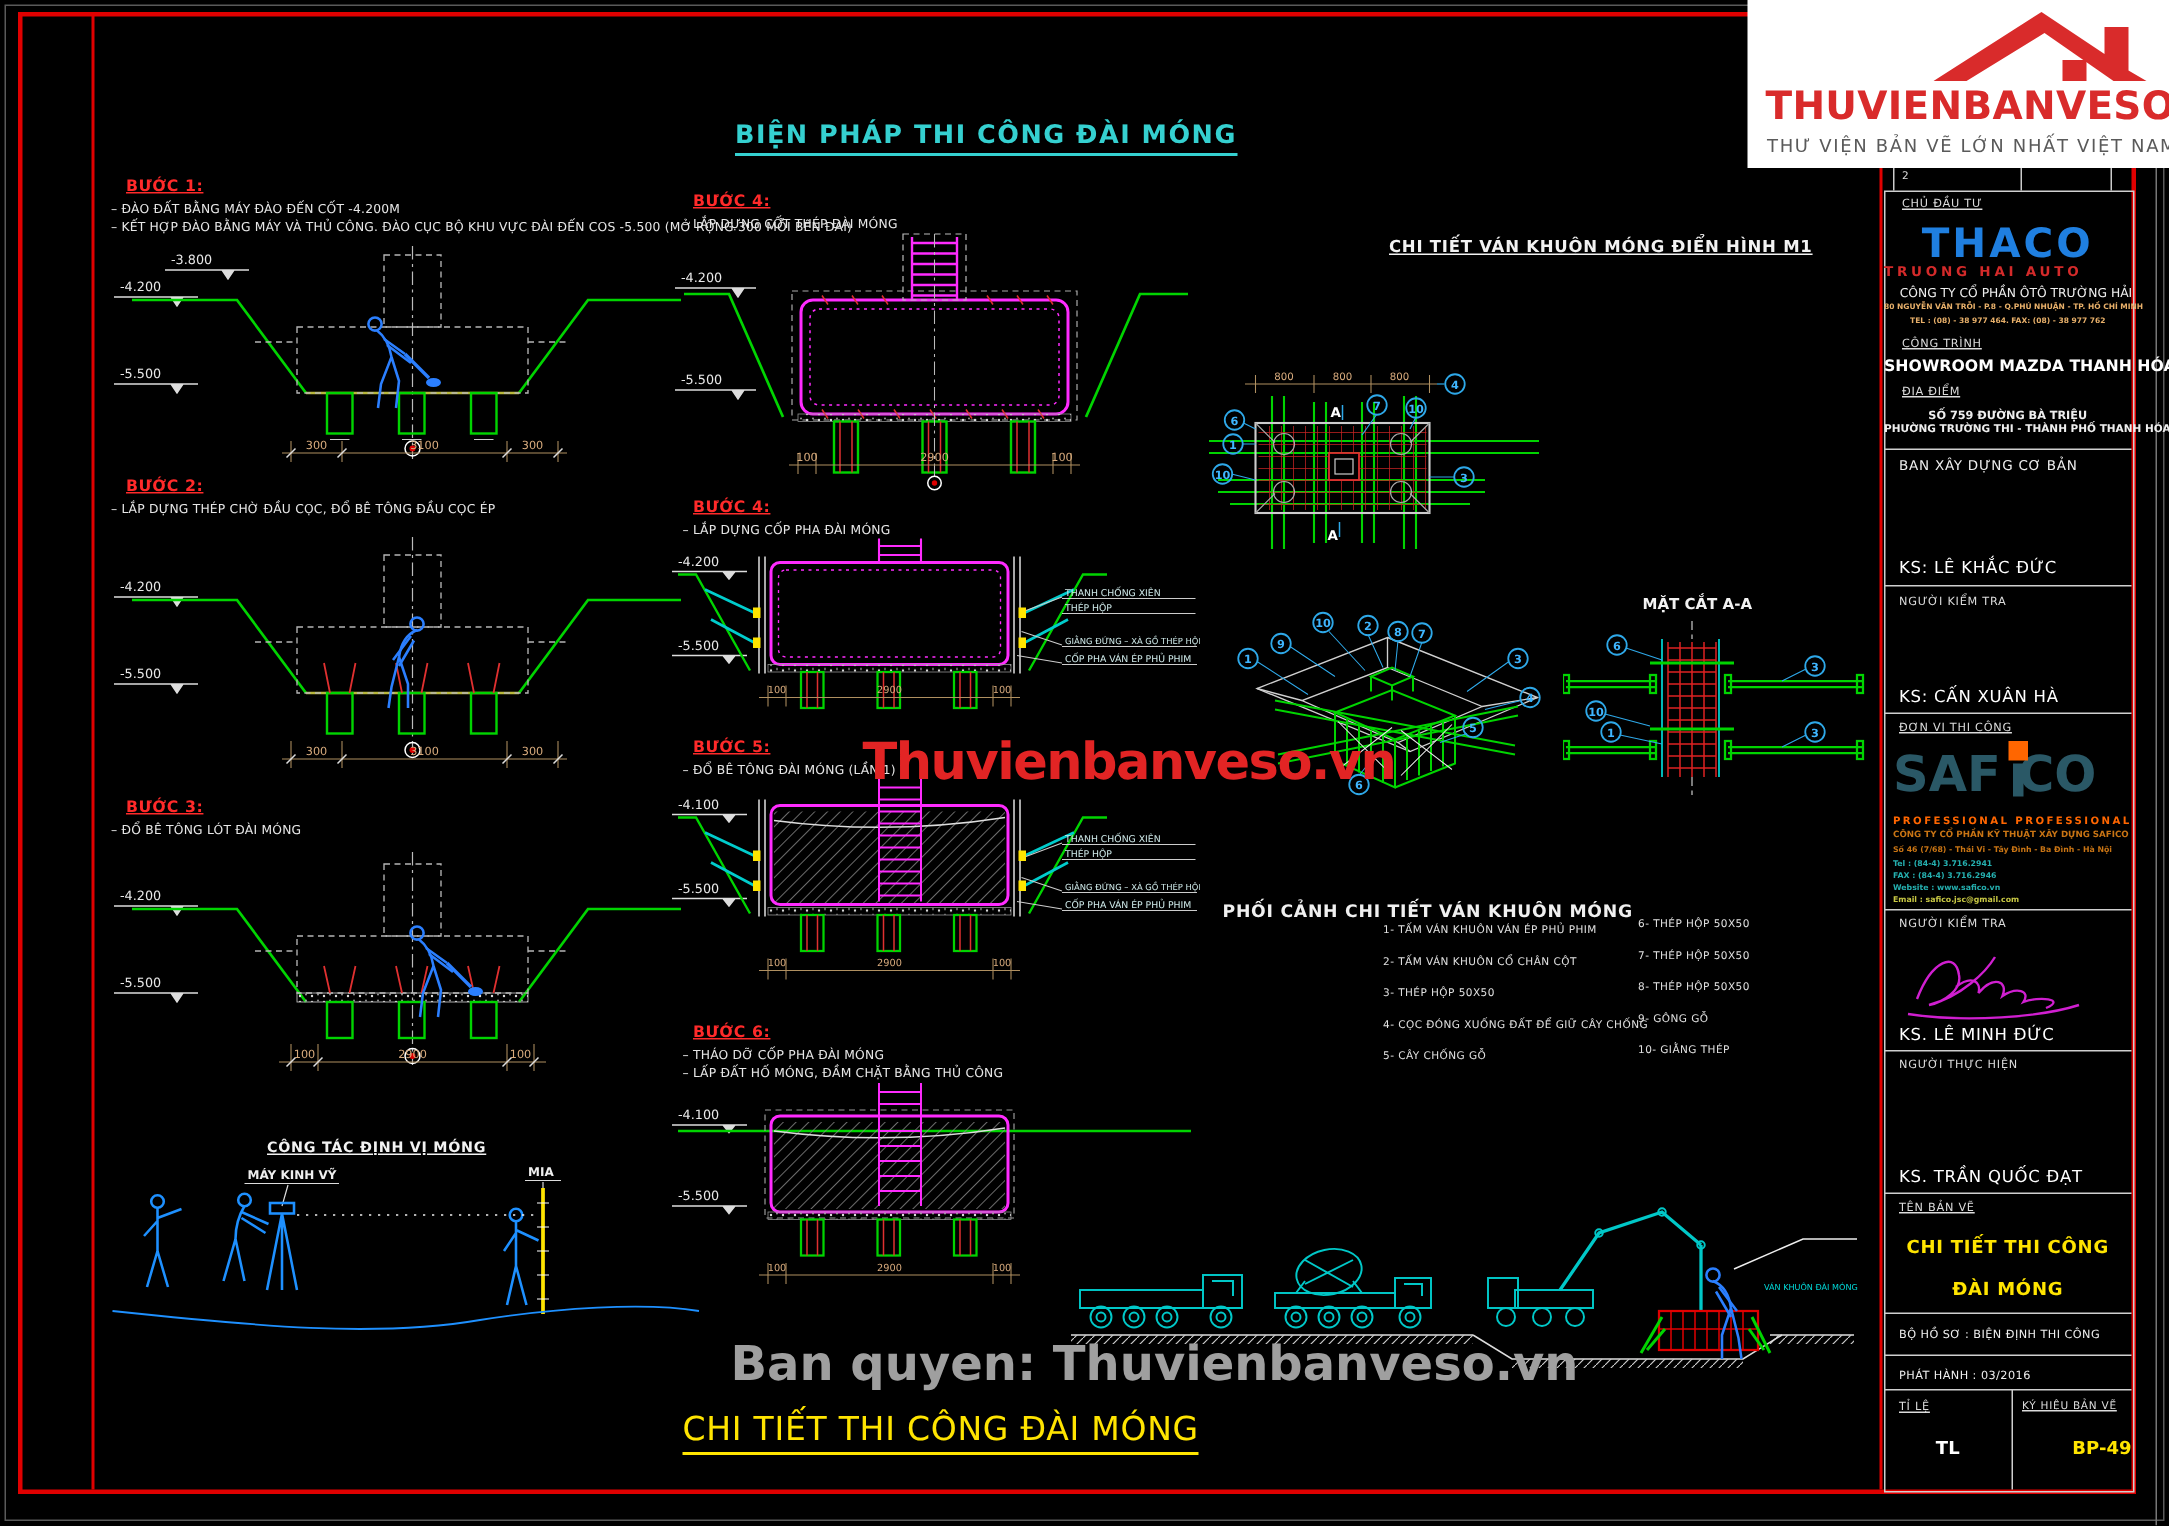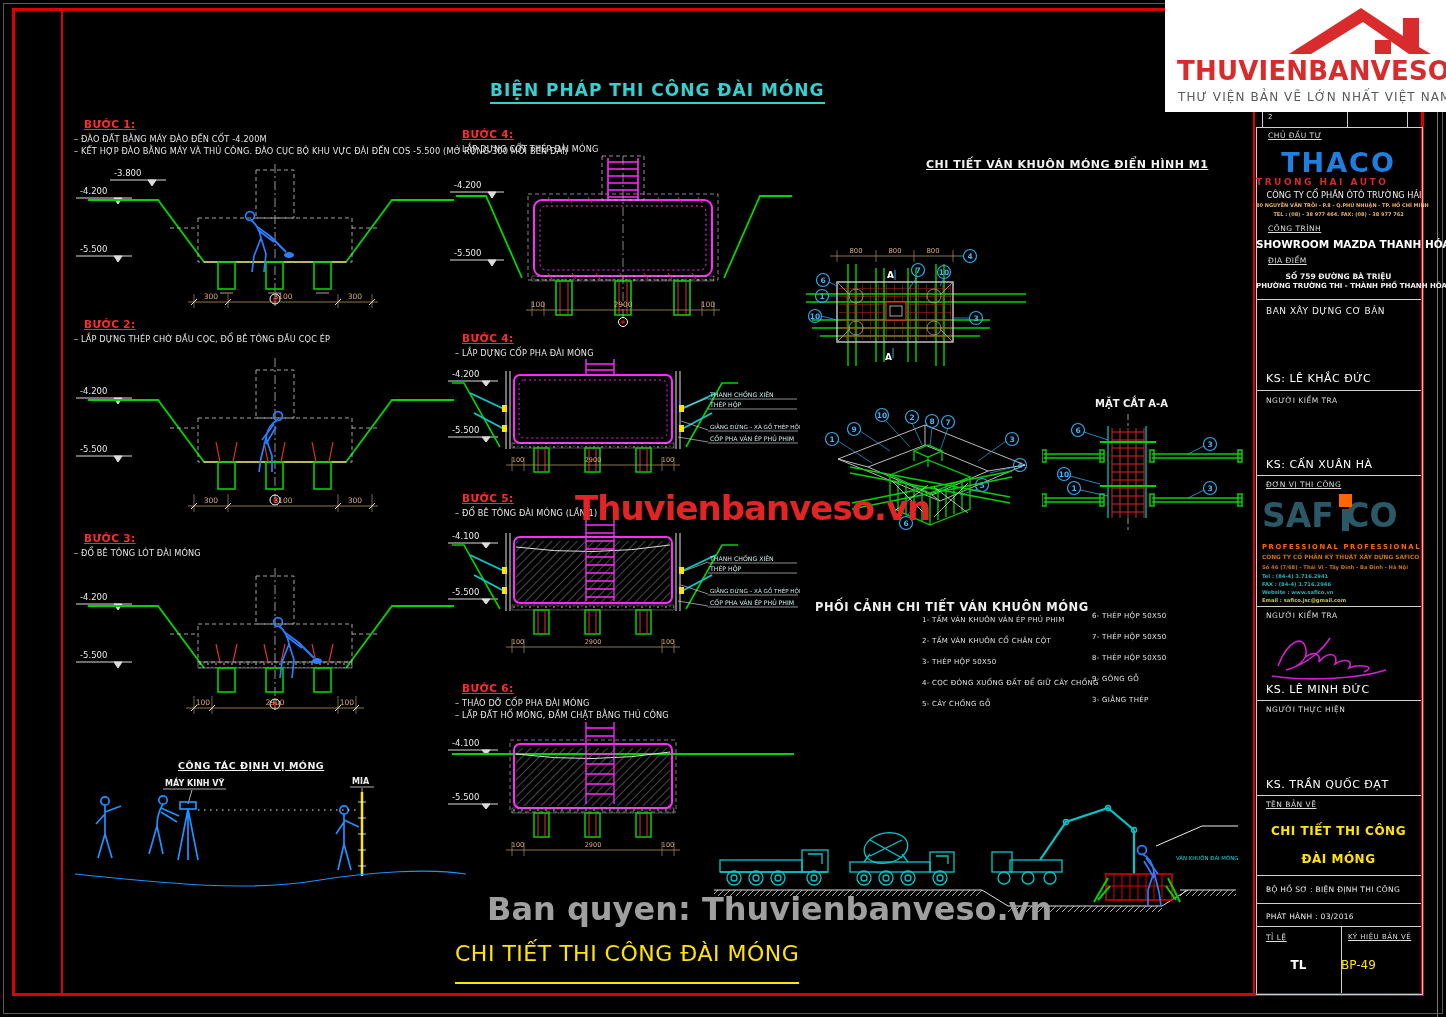--- a/index.html
+++ b/index.html
@@ -16,21 +16,21 @@
   .elev{fill:#e9e9e9;font-size:8.5px;}
   .dim{fill:#d8ab7d;font-size:7.5px;text-anchor:middle;}
   .callout{fill:#cfeaea;font-size:6.2px;}
   .bub{stroke:#2ea8e8;fill:none;stroke-width:1.2;}
   .bubt{fill:#3fb6ff;font-size:7.5px;font-weight:bold;text-anchor:middle;}
   .tb-label{color:#dcdcdc;font-size:7.5px;text-decoration:underline;letter-spacing:.5px;white-space:nowrap;}
   .tb-name{color:#fff;font-size:11px;letter-spacing:.5px;white-space:nowrap;}
   .tb-div{position:absolute;left:1256px;width:165px;height:1px;background:#cfcfcf;}
   .wm-red{color:#e22424;font-weight:800;font-size:34px;letter-spacing:-1px;white-space:nowrap;}
   .wm-gray{color:#9f9f9f;font-weight:800;font-size:32px;letter-spacing:0px;white-space:nowrap;}
-  .ylw-title{color:#ffe400;font-size:22px;letter-spacing:.5px;border-bottom:2px solid #ffe400;padding-bottom:16px;white-space:nowrap;}
+  .ylw-title{color:#ffe400;font-size:22px;letter-spacing:.5px;border-bottom:2px solid #ffe400;padding-bottom:2px;white-space:nowrap;}
 </style>
 </head>
 <body>
 
 <svg width="0" height="0" style="position:absolute">
   <defs>
     <pattern id="hatch" width="6" height="6" patternUnits="userSpaceOnUse" patternTransform="rotate(45)">
       <line x1="0" y1="0" x2="0" y2="6" stroke="#8f8f8f" stroke-width="1"></line>
     </pattern>
     <pattern id="redgrid" width="8" height="8" patternUnits="userSpaceOnUse">
@@ -570,21 +570,21 @@
   <div>2- TẤM VÁN KHUÔN CỔ CHÂN CỘT</div>
   <div>3- THÉP HỘP 50X50</div>
   <div>4- CỌC ĐÓNG XUỐNG ĐẤT ĐỂ GIỮ CÂY CHỐNG</div>
   <div>5- CÂY CHỐNG GỖ</div>
 </div>
 <div class="abs" style="left:1092px;top:606px;line-height:21px;font-size:7px;color:#e0e0e0;letter-spacing:.3px">
   <div>6- THÉP HỘP 50X50</div>
   <div>7- THÉP HỘP 50X50</div>
   <div>8- THÉP HỘP 50X50</div>
   <div>9- GÔNG GỖ</div>
-  <div>3- GIẰNG THÉP</div>
+  <div>10- GIẰNG THÉP</div>
 </div>
 
 <svg class="abs" style="left:710px;top:790px" width="530" height="132" viewBox="0 0 530 132">
   <g>
     <path d="M4,100 H272 M470,100 H526" stroke="#ddd" stroke-width="1"></path>
     <rect x="4" y="100" width="268" height="6" fill="url(#ghatch)"></rect>
     <rect x="470" y="100" width="56" height="6" fill="url(#ghatch)"></rect>
     <path d="M272,100 L298,116 H452 L478,100" stroke="#ddd" stroke-width="1" fill="none"></path>
     <rect x="298" y="116" width="154" height="6" fill="url(#ghatch)"></rect>
   </g>
@@ -706,13 +706,13 @@
 <div class="abs" style="left:1256px;top:852px;width:165px;text-align:center;font-size:12px;font-weight:bold;color:#ffe400;letter-spacing:.5px">ĐÀI MÓNG</div>
 <div class="tb-div" style="top:875px"></div>
 <div class="abs" style="left:1266px;top:885px;font-size:7.5px;color:#eee;letter-spacing:.3px;white-space:nowrap">BỘ HỒ SƠ :   BIỆN ĐỊNH THI CÔNG</div>
 <div class="tb-div" style="top:903px"></div>
 <div class="abs" style="left:1266px;top:912px;font-size:7.5px;color:#eee;letter-spacing:.3px">PHÁT HÀNH : 03/2016</div>
 <div class="tb-div" style="top:926px"></div>
 <div class="abs" style="left:1341px;top:926px;width:1px;height:67px;background:#cfcfcf"></div>
 <div class="abs tb-label" style="left:1266px;top:933px">TỈ LỆ</div>
 <div class="abs" style="left:1256px;top:958px;width:85px;text-align:center;font-size:12px;font-weight:bold;color:#fff">TL</div>
 <div class="abs tb-label" style="left:1348px;top:933px;font-size:7px">KÝ HIỆU BẢN VẼ</div>
-<div class="abs" style="left:1341px;top:958px;width:80px;text-align:left;font-size:12px;font-weight:normal;color:#ffe400">BP-49</div>
+<div class="abs" style="left:1341px;top:958px;width:80px;text-align:right;font-size:12px;font-weight:bold;color:#ffe400">BP-49</div>
 
 </body></html>

